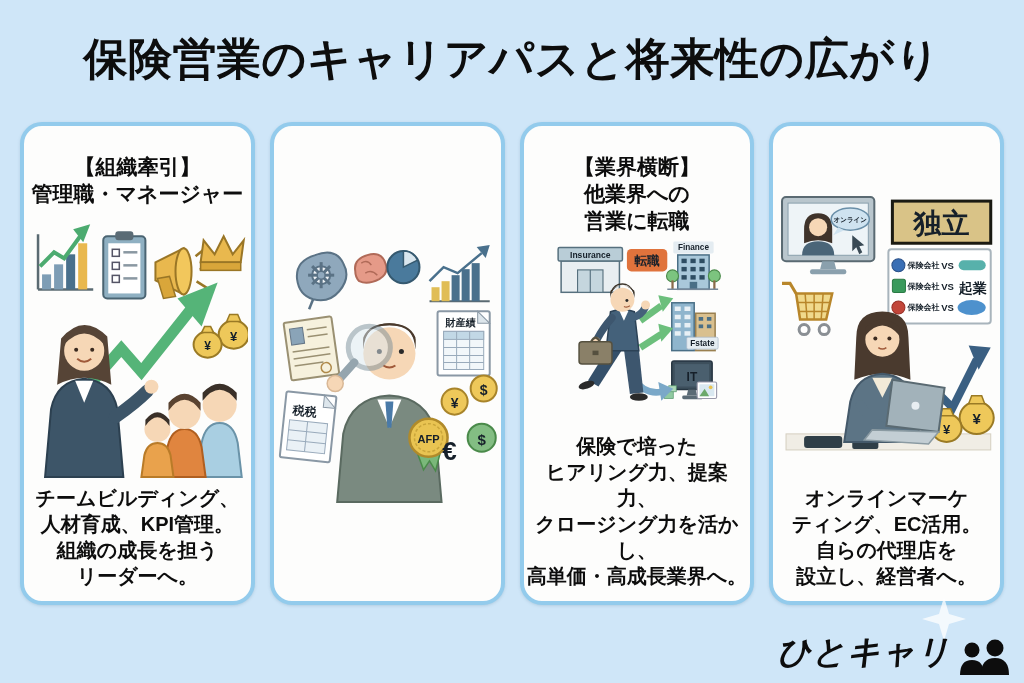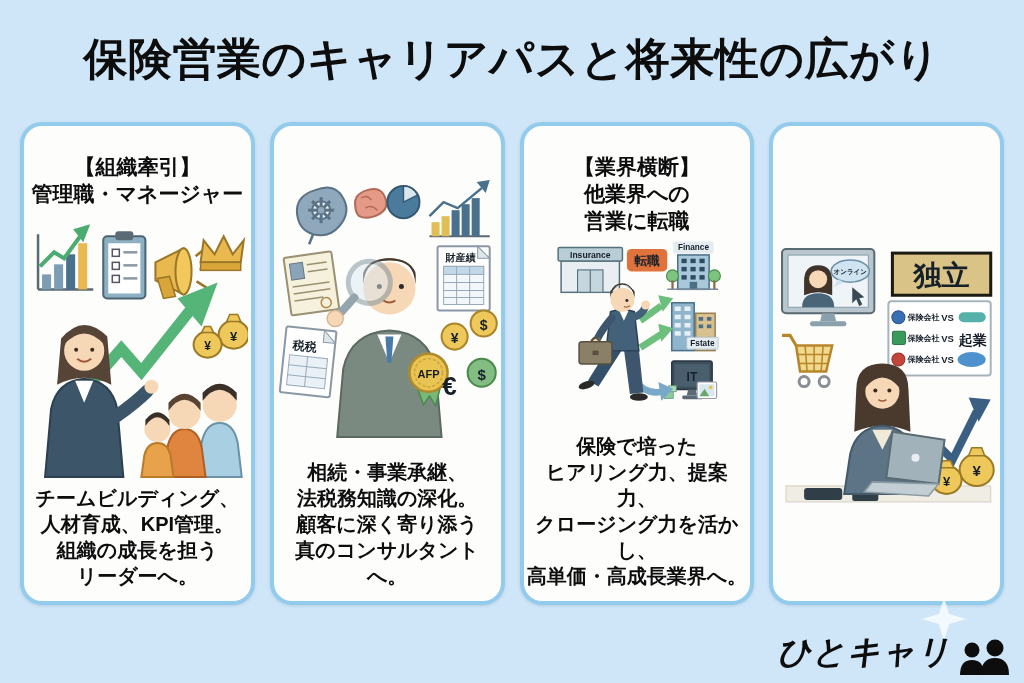--- a/index.html
+++ b/index.html
@@ -231,24 +231,20 @@
           <circle cx="177" cy="160" r="13" fill="#eec85a" stroke="#a8842a" stroke-width="2"></circle>
           <text x="177" y="166" text-anchor="middle" font-size="14" fill="#7a5a10">¥</text>
           <circle cx="206" cy="147" r="13" fill="#eec85a" stroke="#a8842a" stroke-width="2"></circle>
           <text x="206" y="153" text-anchor="middle" font-size="14" fill="#7a5a10">$</text>
           <text x="172" y="218" text-anchor="middle" font-size="26" fill="#6a8fa8">€</text>
           <circle cx="204" cy="196" r="14" fill="#83bd83" stroke="#4a8a4a" stroke-width="2"></circle>
           <text x="204" y="203" text-anchor="middle" font-size="15" fill="#ffffff">$</text>
         </g>
       </svg>
     </div>
-    <div class="card-body">相続・事業承継、
-法税務知識の深化。
-顧客に深く寄り添う
-真のコンサルタントへ。</div>
   </div>
 
   <div class="card">
     <div class="card-header">【業界横断】
 他業界への
 営業に転職</div>
     <div class="card-illus">
       <svg class="illus" viewBox="0 0 220 260">
 
         <g>
@@ -442,20 +438,24 @@
           <path d="M84,215 Q95,232 108,238" stroke="#5c7485" stroke-width="9" fill="none" stroke-linecap="round"></path>
           <path d="M130,215 Q124,232 114,238" stroke="#5c7485" stroke-width="9" fill="none" stroke-linecap="round"></path>
           <g>
             <polygon points="116,190 168,198 162,242 110,236" fill="#a2b2ba" stroke="#5a6a72" stroke-width="2"></polygon>
             <circle cx="139" cy="216" r="4" fill="#e8eef2"></circle>
             <polygon points="96,240 162,242 152,254 88,250" fill="#c3ced4" stroke="#8a9aa2" stroke-width="1.5"></polygon>
           </g>
         </g>
       </svg>
     </div>
+    <div class="card-body">オンラインマーケ
+ティング、EC活用。
+自らの代理店を
+設立し、経営者へ。</div>
   </div>
 
 </div>
 
 <svg class="sparkle" width="44" height="44" viewBox="0 0 44 44">
   <polygon points="22,0 27,17 44,22 27,27 22,44 17,27 0,22 17,17" fill="#ffffff" opacity="0.75"></polygon>
 </svg>
 
 <div class="footer">
   <div class="logo-text">ひとキャリ</div>

